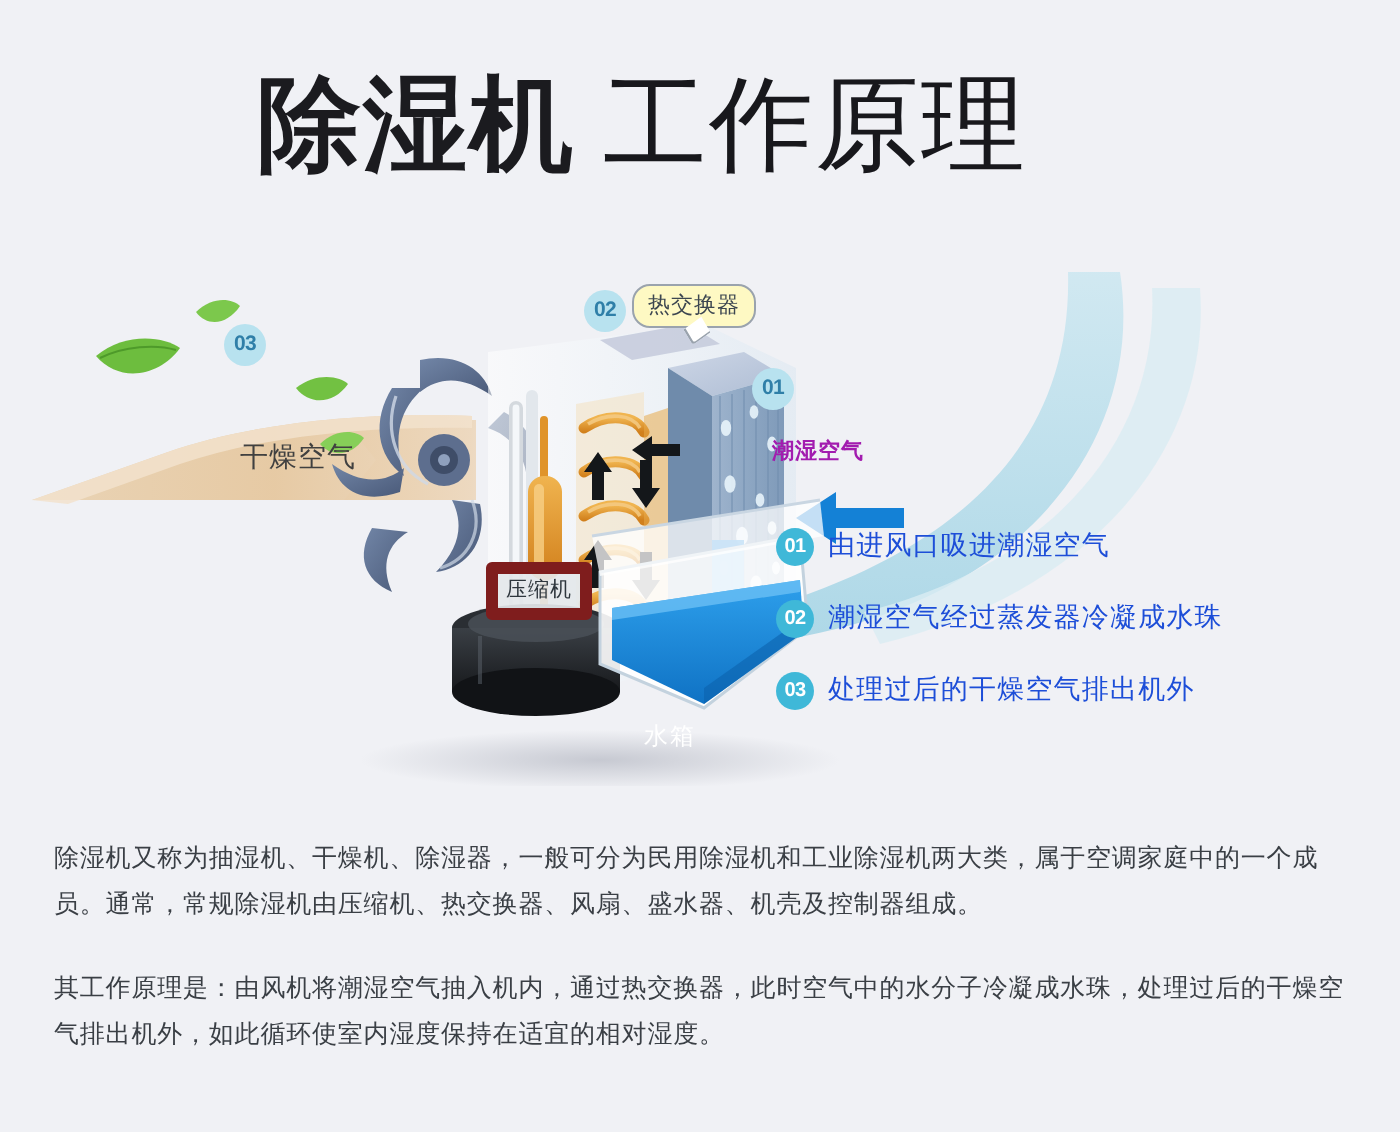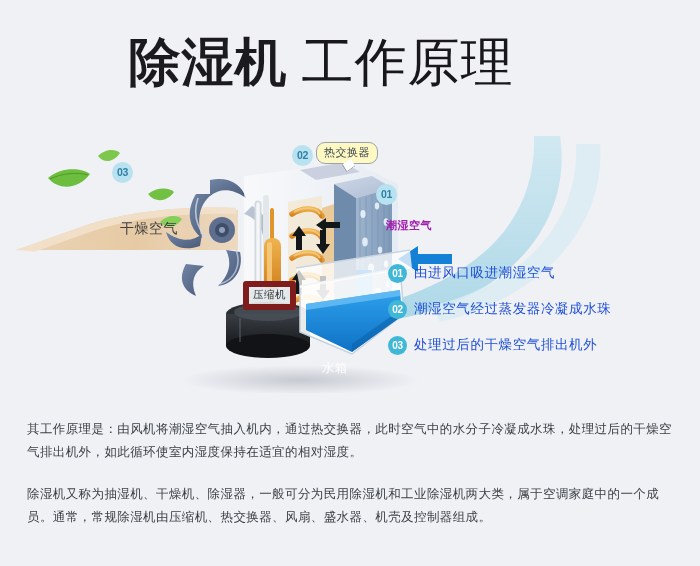--- a/index.html
+++ b/index.html
@@ -393,15 +393,15 @@
     <span class="legend-text">潮湿空气经过蒸发器冷凝成水珠</span>
   </div>
 
   <div class="legend-row">
     <span class="legend-badge">03</span>
     <span class="legend-text">处理过后的干燥空气排出机外</span>
   </div>
 </div>
 
 <div class="body-copy">
+  <p class="para">除湿机又称为抽湿机、干燥机、除湿器，一般可分为民用除湿机和工业除湿机两大类，属于空调家庭中的一个成员。通常，常规除湿机由压缩机、热交换器、风扇、盛水器、机壳及控制器组成。</p>
   <p class="para">其工作原理是：由风机将潮湿空气抽入机内，通过热交换器，此时空气中的水分子冷凝成水珠，处理过后的干燥空气排出机外，如此循环使室内湿度保持在适宜的相对湿度。</p>
-  <p class="para">除湿机又称为抽湿机、干燥机、除湿器，一般可分为民用除湿机和工业除湿机两大类，属于空调家庭中的一个成员。通常，常规除湿机由压缩机、热交换器、风扇、盛水器、机壳及控制器组成。</p>
 </div>
 
 </body></html>

